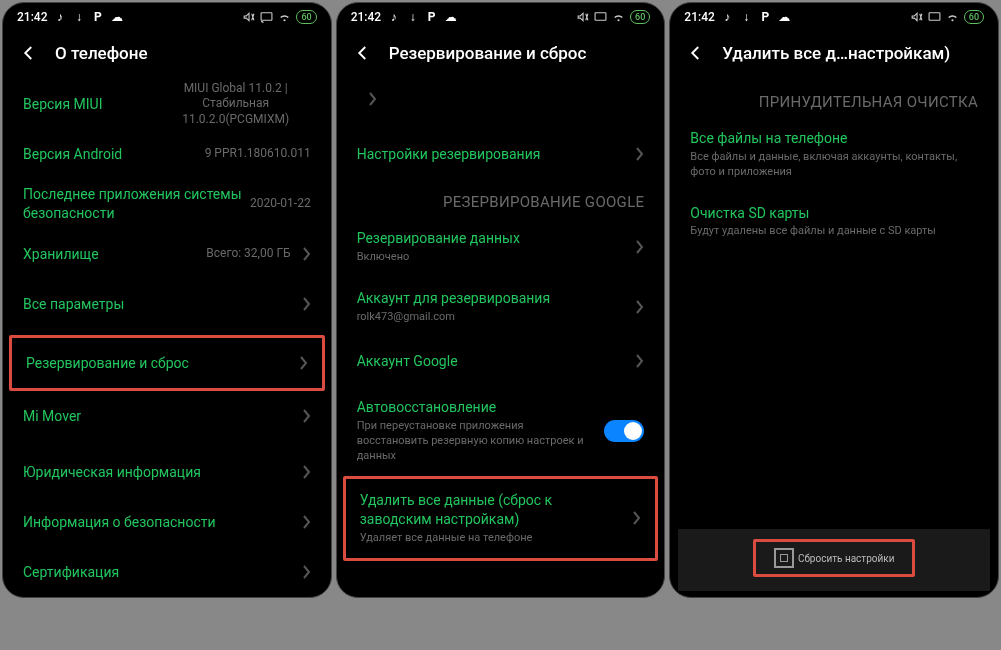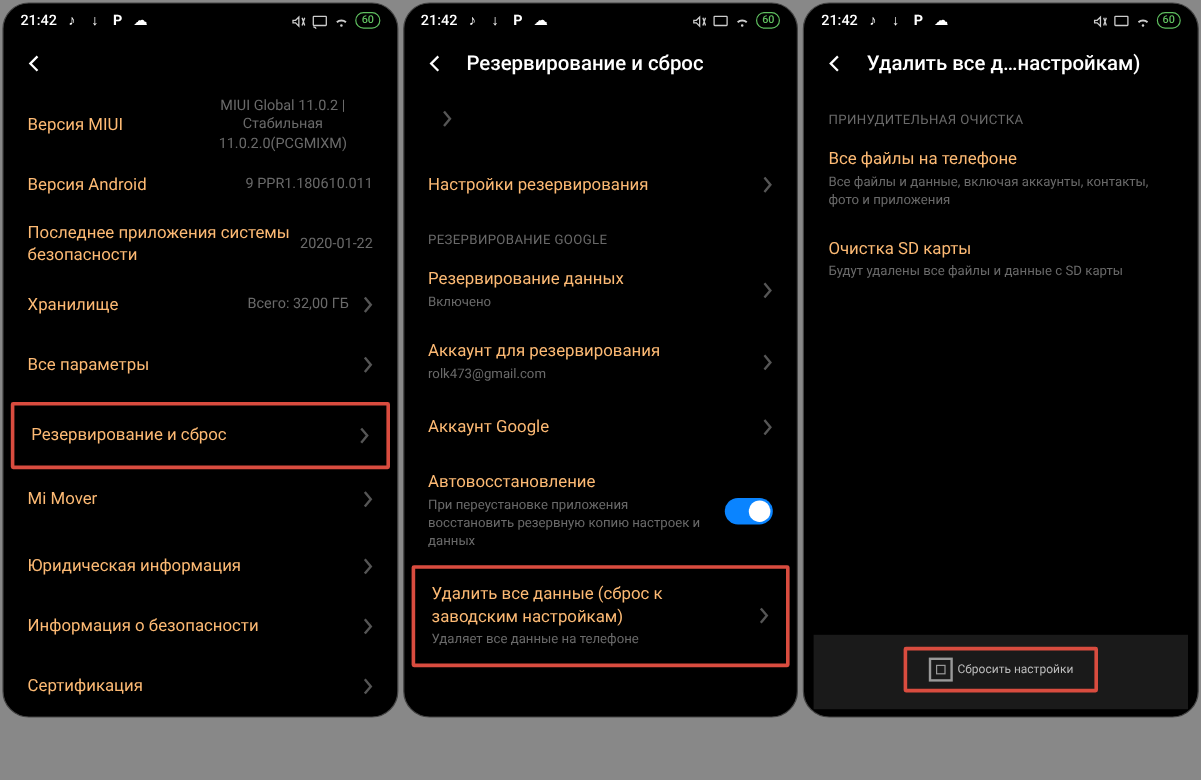--- a/index.html
+++ b/index.html
@@ -27,21 +27,21 @@
   .statusbar {
     height: 28px;
     display: flex;
     align-items: center;
     justify-content: space-between;
     padding: 0 14px;
     font-size: 12px;
     font-weight: 500;
   }
   .sb-left { display: flex; align-items: center; gap: 6px; }
-  .sb-right { display: flex; align-items: flex-end; gap: 5px; }
+  .sb-right { display: flex; align-items: flex-start; gap: 5px; }
   .sb-icon { width: 13px; height: 13px; display: inline-flex; align-items: center; justify-content: center; }
   .battery {
     border: 1px solid #5fbf5f;
     border-radius: 7px;
     padding: 0 4px;
     font-size: 9px;
     color: #5fbf5f;
     height: 14px;
     display: flex;
     align-items: center;
@@ -64,36 +64,37 @@
     text-overflow: ellipsis;
     flex: 1;
   }
   .content {
     flex: 1;
     overflow: hidden;
     display: flex;
     flex-direction: column;
   }
   .section-header {
-    font-size: 11px;
+    font-size: 15px;
     color: #6a6a6a;
     text-transform: uppercase;
     padding: 14px 20px 6px;
     letter-spacing: 0.3px;
+    text-align: right;
   }
   .row {
     display: flex;
     align-items: center;
     padding: 12px 20px;
     min-height: 50px;
   }
   .row-main { flex: 1; min-width: 0; }
   .row-title {
     font-size: 14px;
-    color: #fdba74;
+    color: #22c55e;
     line-height: 1.35;
   }
   .row-sub {
     font-size: 11px;
     color: #6a6a6a;
     line-height: 1.35;
     margin-top: 2px;
   }
   .row-value {
     font-size: 12px;
@@ -198,20 +199,21 @@
         </span>
     </div>
   </div>
 
   <div class="appbar">
     <div class="back-arrow">
       <svg width="18" height="18" viewBox="0 0 24 24" fill="none" stroke="#fff" stroke-width="2.5">
           <path d="M15 4l-8 8 8 8"></path>
         </svg>
     </div>
+    <div class="appbar-title">О телефоне</div>
   </div>
 
   <div class="content">
     <div class="row">
       <div class="row-main">
           <div class="row-title">Версия MIUI</div>
         </div>
       <div class="row-value">MIUI Global 11.0.2 | Стабильная 11.0.2.0(PCGMIXM)</div>
     </div>
     <div class="row">

